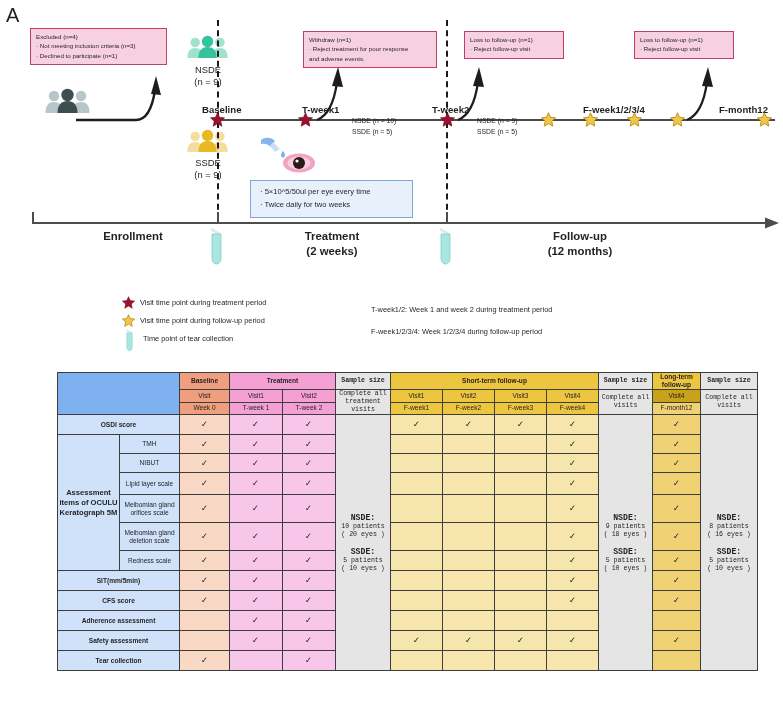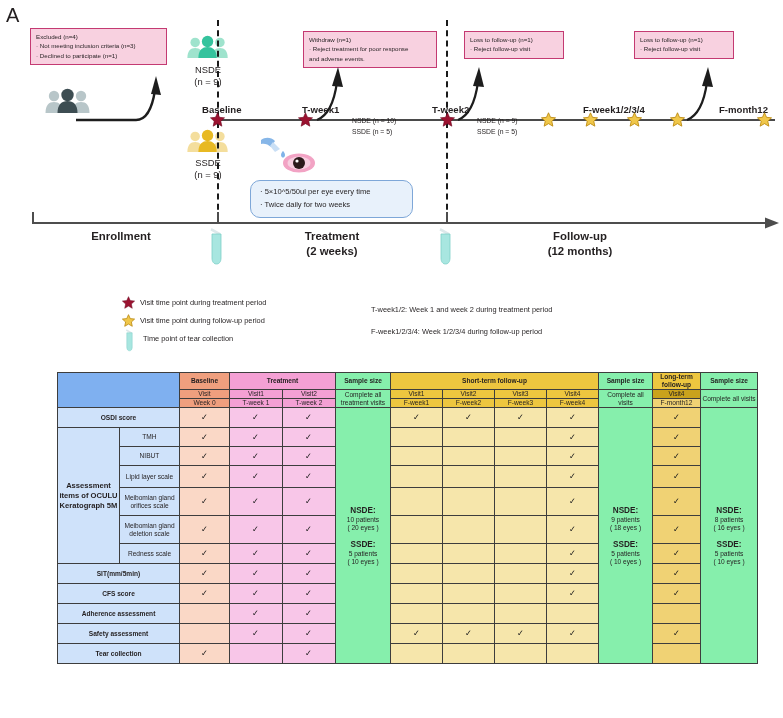--- a/index.html
+++ b/index.html
@@ -80,21 +80,21 @@
 
   .phase-label {
     position:absolute; font-size:11.4px; font-weight:bold;
     text-align:center; line-height:1.3; color:#231f20; white-space:nowrap;
   }
 
   .blue-box {
     position:absolute;
     background:#e8f1fb;
     border:1.1px solid #7ea7d8;
-    border-radius:10px;
+    border-radius:0;
     padding:5px 9px 6px 9px;
     font-size:7.6px;
     line-height:1.65;
     color:#231f20;
   }
 
   .legend-row { position:absolute; font-size:7.4px; color:#231f20; white-space:nowrap; }
   .legend-note { position:absolute; font-size:7.4px; color:#231f20; white-space:nowrap; }
 
   
@@ -119,21 +119,21 @@
   td.rowlab   { font-size:8.1px; font-weight:bold; }
   td.sublab   { font-size:6.4px; font-weight:normal; }
   td.ck       { font-size:8px; }
 
   .c-blue      { background:#7fb0f0; }
   .c-lblue     { background:#cfe2fa; }
   .c-salmon    { background:#ef9f7e; }
   .c-lsalmon   { background:#fad8c6; }
   .c-pink      { background:#f4a0d4; }
   .c-lpink     { background:#f8c6e8; }
-  .c-gray      { background:#86efac; }
+  .c-gray      { background:#e5e5e5;font-family:Liberation Mono, monospace; }
   .c-gold      { background:#edc63f; }
   .c-lgold     { background:#f6e6ab; }
   .c-dgold     { background:#c9a21c; }
   .c-mgold     { background:#f0d274; }
 
   .samp { font-size:7.6px; line-height:1.45; }
   .samp b { font-size:8.2px; }
 
   .check { display:inline-block; transform: rotate(-2deg); font-size:8.5px; color:#1c1c1c; }
 </style>
@@ -284,21 +284,21 @@
   </div>
 
   <div class="axis-line" style="left:32px; top:222px; width:741px;"></div>
   <div class="axis-tick" style="left:32px; top:212px; height:12px;"></div>
   <div class="axis-tick" style="left:217px; top:212px; height:12px;"></div>
   <div class="axis-tick" style="left:446px; top:212px; height:12px;"></div>
   <svg style="position:absolute;left:765px;top:216px;" width="16" height="14" viewBox="0 0 16 14">
     <path d="M0 1.5 L14 7 L0 12.5 Z" fill="#4d4d4d"></path>
   </svg>
 
-  <div class="phase-label" style="left:51px; top:229px; width:140px;">
+  <div class="phase-label" style="left:63px; top:229px; width:140px;">
     <div>Enrollment</div>
   </div>
   <div class="phase-label" style="left:262px; top:229px; width:140px;">
     <div>Treatment</div>
     <div>(2 weeks)</div>
   </div>
   <div class="phase-label" style="left:500px; top:229px; width:160px;">
     <div>Follow-up</div>
     <div>(12 months)</div>
   </div>

